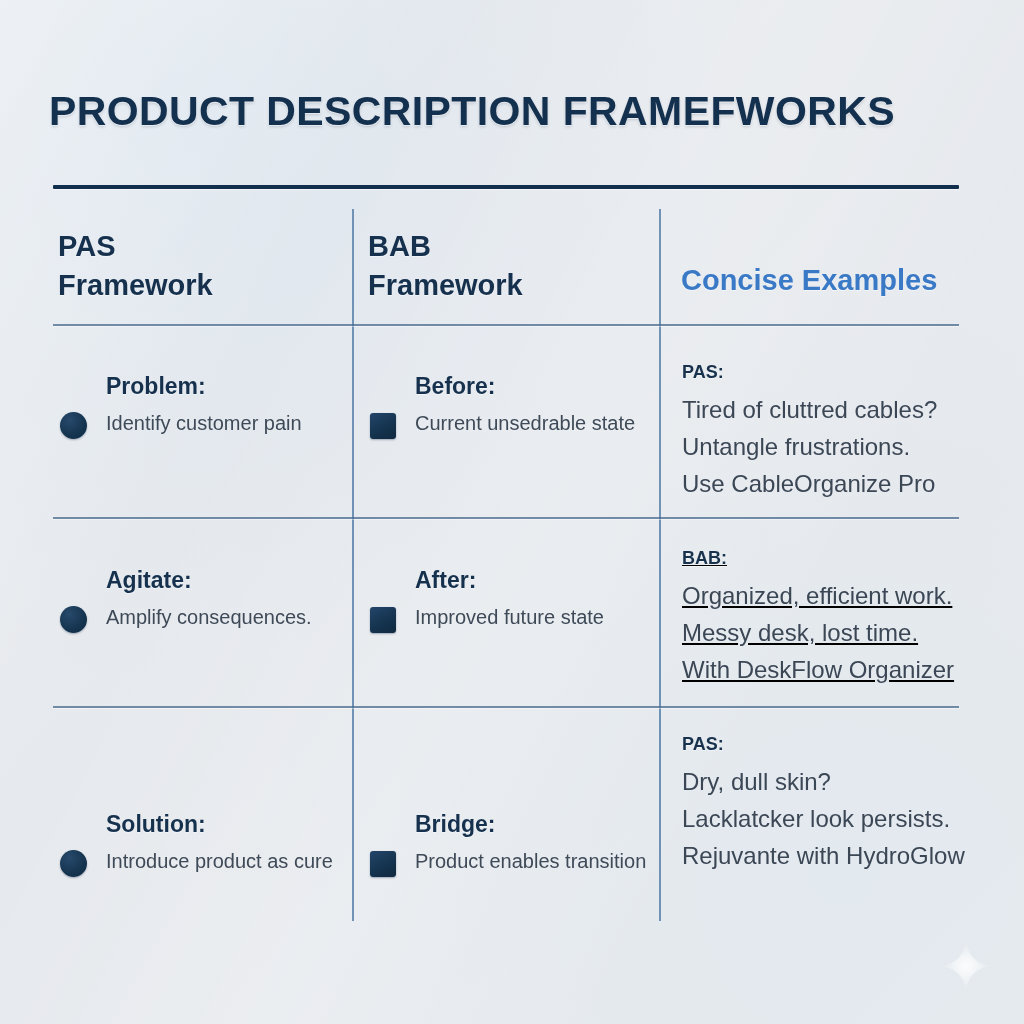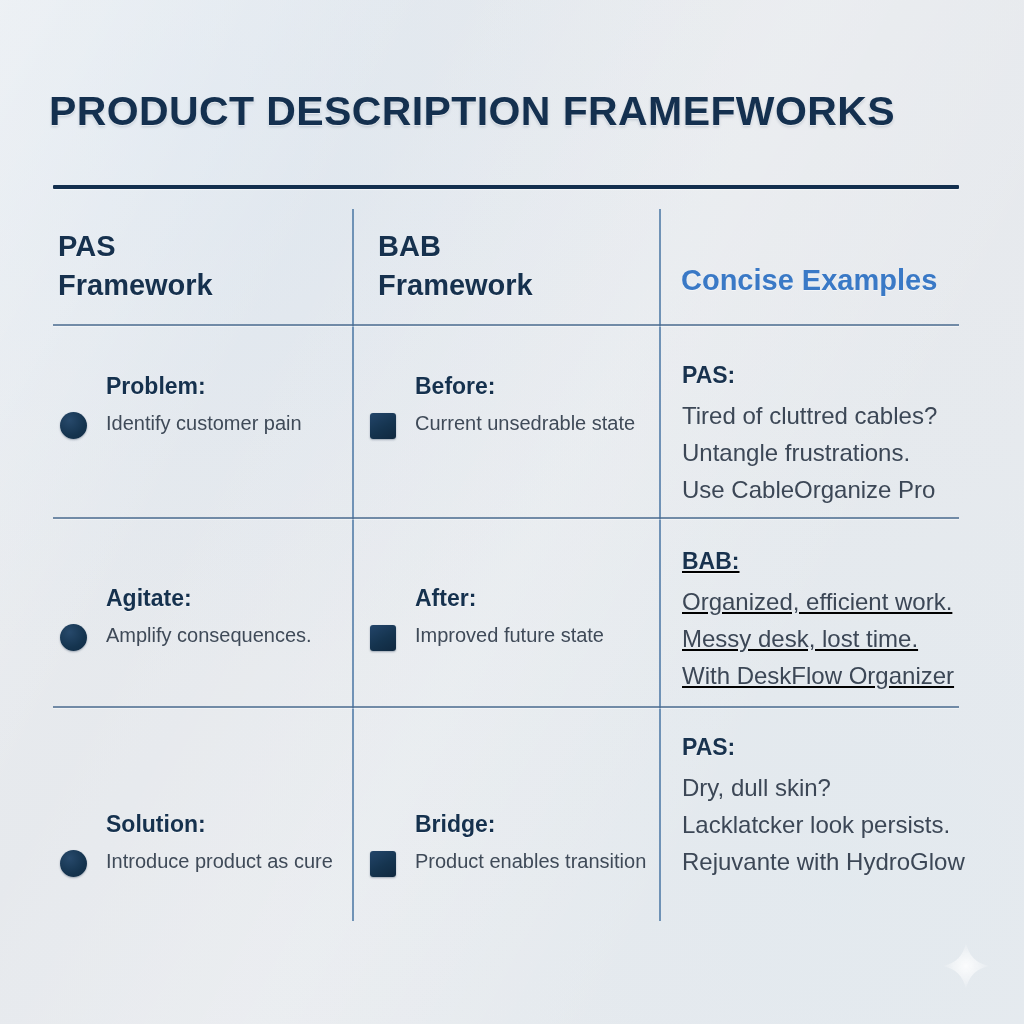--- a/index.html
+++ b/index.html
@@ -87,21 +87,21 @@
 
   .col-head {
     position: absolute;
     font-size: 29px;
     font-weight: bold;
     line-height: 1.33;
     color: #16314e;
     text-shadow: 0 1px 0 rgba(255,255,255,0.5);
   }
   .col-head.c1 { left: 58px; top: 227px; }
-  .col-head.c2 { left: 378px; top: 227px; }
+  .col-head.c2 { left: 368px; top: 227px; }
   .col-head.c3 { left: 681px; top: 261px; color: #3a79c6; }
   .col-head .l2 { display: block; text-align: right; }
 
   .cell {
     position: absolute;
   }
 
   .bullet-row {
     display: flex;
     align-items: flex-end;
@@ -140,42 +140,42 @@
 
   .desc {
     font-size: 20px;
     color: #3f4a58;
     line-height: 1.58;
     margin-top: 7px;
     max-width: 245px;
   }
 
   .ex-title {
-    font-size: 23px;
+    font-size: 18px;
     font-weight: bold;
     color: #18324e;
     line-height: 1.2;
     text-shadow: 0 1px 0 rgba(255,255,255,0.45);
   }
   .ex-line {
     font-size: 24px;
     color: #3c4personal;
     color: #3c4756;
     line-height: 1.56;
     white-space: nowrap;
   }
   .ex-lines { margin-top: 7px; }
 
   
   .col1 { left: 60px; }
   .col2 { left: 370px; }
   .col3 { left: 682px; }
 
   .row1 { top: 373px; }
-  .row2 { top: 585px; }
+  .row2 { top: 567px; }
   .row3 { top: 780px; margin-top: 31px; }
 
   .ex-row1 { top: 362px; }
   .ex-row2 { top: 548px; text-decoration: underline; }
   .ex-row3 { top: 734px; }
 
   .sparkle {
     position: absolute;
     left: 940px;
     top: 940px;

